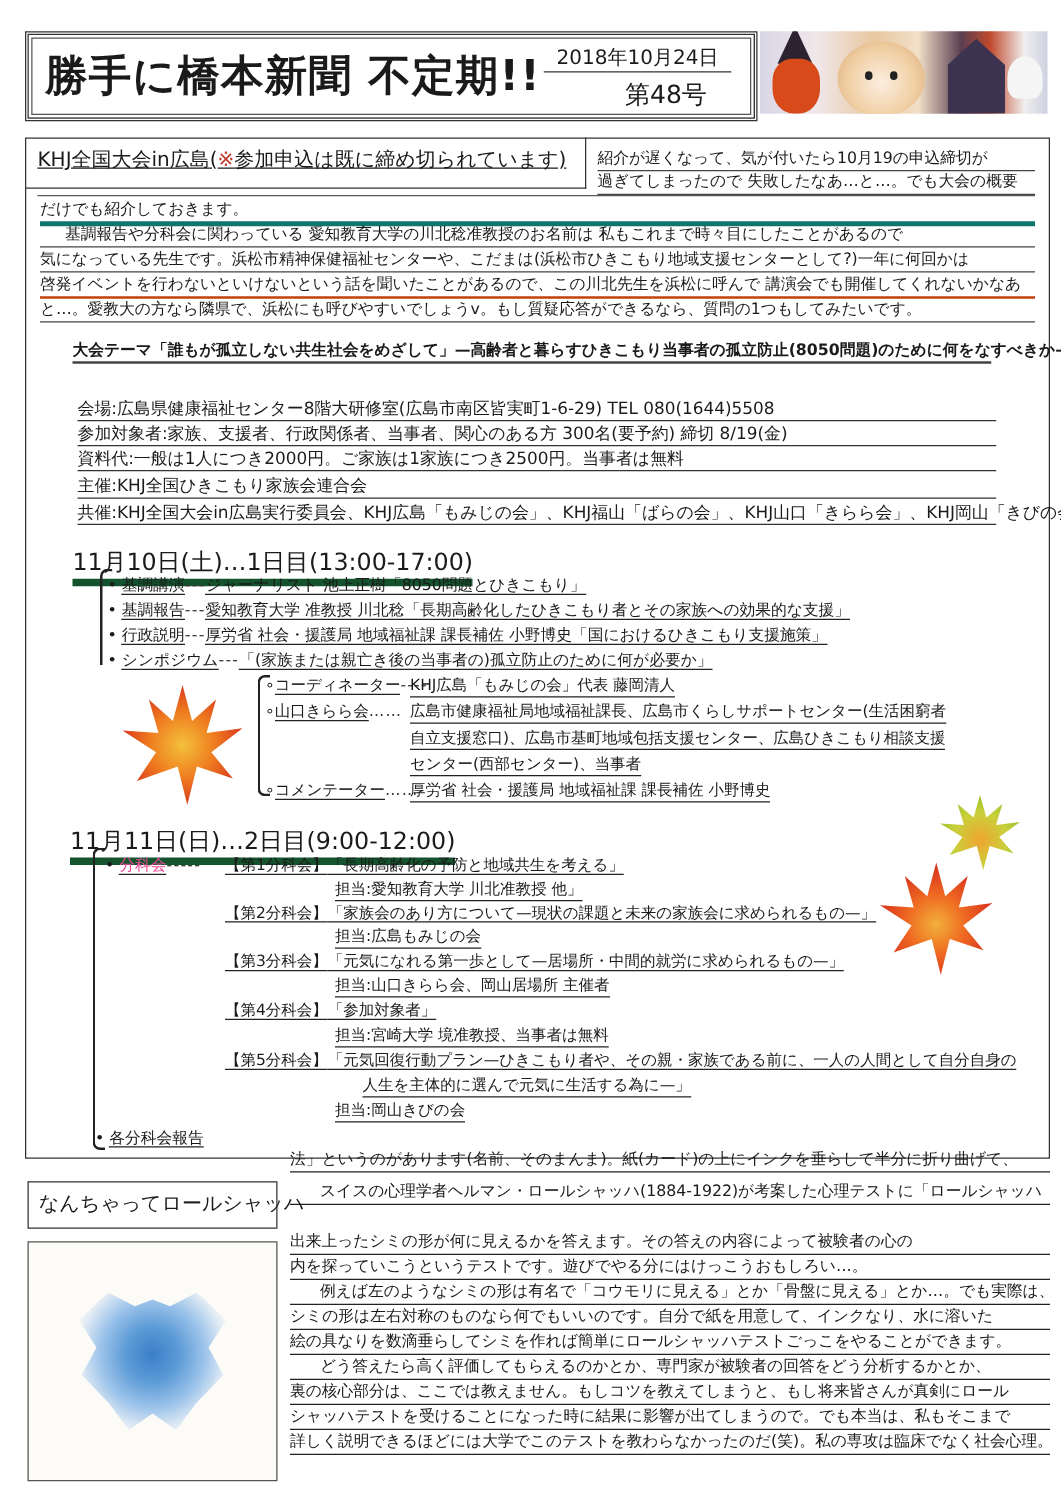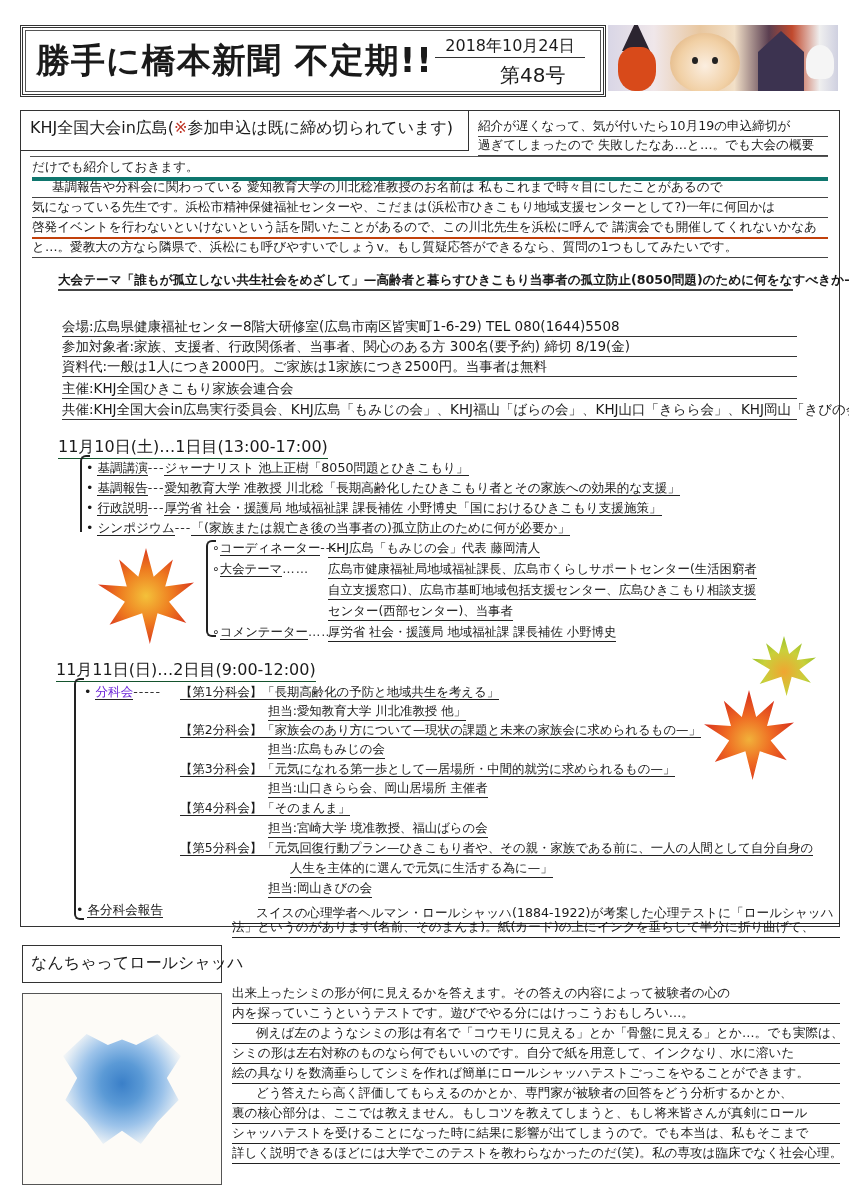--- a/index.html
+++ b/index.html
@@ -19,33 +19,33 @@
   .photo .pump1{left:10px;top:22px;width:38px;height:44px;border-radius:40% 40% 45% 45%;background:#d84a1a;}
   .photo .hat1{left:14px;top:-4px;width:0;height:0;border-left:14px solid transparent;border-right:14px solid transparent;border-bottom:30px solid #2b2430;}
   .photo .cat{left:62px;top:8px;width:70px;height:60px;border-radius:50%;background:radial-gradient(circle at 50% 55%,#fbeee0 0%,#f1d0a5 55%,#d8a773 100%);}
   .photo .eye{width:6px;height:7px;border-radius:50%;background:#222;}
   .photo .house{left:150px;top:6px;width:46px;height:60px;background:#3c3350;clip-path:polygon(50% 0,100% 35%,100% 100%,0 100%,0 35%);}
   .photo .ghost{left:198px;top:20px;width:28px;height:34px;border-radius:50% 50% 30% 30%;background:#f5f5f5;}
 
   
   .sec1{left:20px;top:110px;width:818px;height:815px;border:1.5px solid #333;}
   .sec1-titlebox{left:20px;top:110px;width:448px;height:40px;border:1.5px solid #333;border-top:none;border-left:none;}
-  .sec1-title{left:30px;top:118px;font-size:16px;}
+  .sec1-title{left:30px;top:118px;font-size:16px;text-decoration:underline;}
   .sec1-title .mark{color:#c0392b;}
   .intro{left:32px;font-size:12.6px;line-height:20px;}
   .rule{left:30px;width:798px;height:0;border-bottom:1px solid #555;}
   .theme{left:58px;top:272px;font-size:12.6px;width:735px;border-bottom:2px double #444;font-weight:bold;}
   .info{left:62px;font-size:13.5px;width:735px;border-bottom:1px solid #333;}
-  .day-head{font-size:16px;border-bottom:1px solid #14532d;}
+  .day-head{font-size:19px;border-bottom:6px solid #14532d;}
   .bracket{border-left:2px solid #222;border-top:2px solid #222;border-bottom:2px solid #222;border-radius:6px 0 0 6px;}
   .item{font-size:12.6px;}
   .item .lbl{border-bottom:1px solid #222;}
   .item .val{border-bottom:1px solid #222;}
   .dots{color:#333;letter-spacing:1px;}
-  .orange{color:#6d28d9;}
+  .orange{color:#ec4899;}
   .sub{font-size:12.4px;}
   .wsrow{font-size:12.4px;}
   
   .leaf{clip-path:polygon(50% 0%,58% 30%,78% 12%,70% 40%,100% 36%,74% 56%,92% 78%,62% 68%,54% 100%,46% 68%,12% 80%,28% 56%,0% 38%,30% 40%,22% 12%,42% 30%);}
   
   .rtitle{left:22px;top:945px;width:198px;height:36px;border:1.5px solid #333;font-size:16px;}
   .rimg{left:22px;top:993px;width:198px;height:190px;border:1px solid #555;background:#fdfbf7;overflow:hidden;}
   .ink{position:absolute;left:40px;top:40px;width:118px;height:110px;
        background:radial-gradient(ellipse at 50% 45%,#3a7fc8 0%,#5b9ad6 25%,#9cc3ea 50%,rgba(180,210,240,0.4) 70%,rgba(255,255,255,0) 80%);
        clip-path:polygon(50% 5%,62% 10%,80% 0%,100% 20%,88% 40%,98% 60%,80% 80%,66% 100%,50% 88%,34% 100%,20% 80%,2% 60%,12% 40%,0% 20%,20% 0%,38% 10%);}
@@ -96,58 +96,58 @@
 <div class="abs bracket" style="left:80px;top:455px;width:8px;height:75px;border-bottom:none;border-radius:6px 0 0 0"></div>
 
 <div class="abs hw item" style="left:86px;top:460px">• <span class="lbl">基調講演</span><span class="dots">---</span><span class="val">ジャーナリスト 池上正樹「8050問題とひきこもり」</span></div>
 <div class="abs hw item" style="left:86px;top:480px">• <span class="lbl">基調報告</span><span class="dots">---</span><span class="val">愛知教育大学 准教授 川北稔「長期高齢化したひきこもり者とその家族への効果的な支援」</span></div>
 <div class="abs hw item" style="left:86px;top:500px">• <span class="lbl">行政説明</span><span class="dots">---</span><span class="val">厚労省 社会・援護局 地域福祉課 課長補佐 小野博史「国におけるひきこもり支援施策」</span></div>
 <div class="abs hw item" style="left:86px;top:520px">• <span class="lbl">シンポジウム</span><span class="dots">---</span><span class="val">「(家族または親亡き後の当事者の)孤立防止のために何が必要か」</span></div>
 
 <div class="abs bracket" style="left:206px;top:540px;width:8px;height:93px"></div>
 <div class="abs hw sub" style="left:212px;top:540px">∘<span class="lbl ul">コーディネーター</span><span class="dots">----</span></div>
 <div class="abs hw sub ul" style="left:328px;top:540px">KHJ広島「もみじの会」代表 藤岡清人</div>
-<div class="abs hw sub" style="left:212px;top:561px">∘<span class="lbl ul">大会テーマ</span><span class="dots">……</span></div>
+<div class="abs hw sub" style="left:212px;top:561px">∘<span class="lbl ul">山口きらら会</span><span class="dots">……</span></div>
 <div class="abs hw sub ul" style="left:328px;top:561px">広島市健康福祉局地域福祉課長、広島市くらしサポートセンター(生活困窮者</div>
 <div class="abs hw sub ul" style="left:328px;top:582px">自立支援窓口)、広島市基町地域包括支援センター、広島ひきこもり相談支援</div>
 <div class="abs hw sub ul" style="left:328px;top:603px">センター(西部センター)、当事者</div>
 <div class="abs hw sub" style="left:212px;top:624px">∘<span class="lbl ul">コメンテーター</span><span class="dots">……</span></div>
 <div class="abs hw sub ul" style="left:328px;top:624px">厚労省 社会・援護局 地域福祉課 課長補佐 小野博史</div>
 
 <div class="abs leaf" style="left:98px;top:548px;width:96px;height:96px;background:radial-gradient(circle at 50% 50%,#f4c13a 0%,#ee7a1f 40%,#d8321e 75%);"></div>
 
 <div class="abs hw day-head" style="left:56px;top:660px">11月11日(日)…2日目(9:00-12:00)</div>
 <div class="abs bracket" style="left:74px;top:678px;width:8px;height:238px"></div>
 <div class="abs hw item" style="left:84px;top:684px">• <span class="lbl orange">分科会</span><span class="dots">-----</span></div>
 
 <div class="abs hw wsrow" style="left:180px;top:684px"><span class="ul">【第1分科会】</span><span class="ul">「長期高齢化の予防と地域共生を考える」</span></div>
 <div class="abs hw wsrow ul" style="left:268px;top:703px">担当:愛知教育大学 川北准教授 他」</div>
 <div class="abs hw wsrow" style="left:180px;top:722px"><span class="ul">【第2分科会】</span><span class="ul">「家族会のあり方について—現状の課題と未来の家族会に求められるもの—」</span></div>
 <div class="abs hw wsrow ul" style="left:268px;top:741px">担当:広島もみじの会</div>
 <div class="abs hw wsrow" style="left:180px;top:761px"><span class="ul">【第3分科会】</span><span class="ul">「元気になれる第一歩として—居場所・中間的就労に求められるもの—」</span></div>
 <div class="abs hw wsrow ul" style="left:268px;top:780px">担当:山口きらら会、岡山居場所 主催者</div>
-<div class="abs hw wsrow" style="left:180px;top:800px"><span class="ul">【第4分科会】</span><span class="ul">「そのまんま」</span></div>
-<div class="abs hw wsrow ul" style="left:268px;top:820px">担当:宮崎大学 境准教授、福山ばらの会</div>
+<div class="abs hw wsrow" style="left:180px;top:800px"><span class="ul">【第4分科会】</span><span class="ul">「参加対象者」</span></div>
+<div class="abs hw wsrow ul" style="left:268px;top:820px">担当:宮崎大学 境准教授、当事者は無料</div>
 <div class="abs hw wsrow" style="left:180px;top:840px"><span class="ul">【第5分科会】</span><span class="ul">「元気回復行動プラン—ひきこもり者や、その親・家族である前に、一人の人間として自分自身の</span></div>
 <div class="abs hw wsrow ul" style="left:290px;top:860px">人生を主体的に選んで元気に生活する為に—」</div>
 <div class="abs hw wsrow ul" style="left:268px;top:880px">担当:岡山きびの会</div>
 
 <div class="abs hw item" style="left:76px;top:902px">• <span class="lbl">各分科会報告</span></div>
 
 <div class="abs leaf" style="left:752px;top:636px;width:64px;height:60px;background:radial-gradient(circle at 50% 60%,#f0a531 0%,#c9d03b 45%,#8fbf2a 80%);"></div>
 <div class="abs leaf" style="left:704px;top:690px;width:90px;height:90px;background:radial-gradient(circle at 50% 55%,#f1b13a 0%,#ef6a22 35%,#d8321e 70%);"></div>
 
 <div class="abs rtitle">
   <div class="hw" style="padding:7px 0 0 8px">なんちゃってロールシャッハ</div>
 </div>
 <div class="abs rimg">
   <div class="ink"></div>
 </div>
 
-<div class="abs hw rtext ul" style="top:903px;text-indent:24px">スイスの心理学者ヘルマン・ロールシャッハ(1884-1922)が考案した心理テストに「ロールシャッハ</div>
+<div class="abs hw rtext ul" style="top:943px;text-indent:24px">スイスの心理学者ヘルマン・ロールシャッハ(1884-1922)が考案した心理テストに「ロールシャッハ</div>
 <div class="abs hw rtext ul" style="top:917px">法」というのがあります(名前、そのまんま)。紙(カード)の上にインクを垂らして半分に折り曲げて、</div>
 <div class="abs hw rtext ul" style="top:983px">出来上ったシミの形が何に見えるかを答えます。その答えの内容によって被験者の心の</div>
 <div class="abs hw rtext ul" style="top:1003px">内を探っていこうというテストです。遊びでやる分にはけっこうおもしろい…。</div>
 <div class="abs hw rtext ul" style="top:1023px;text-indent:24px">例えば左のようなシミの形は有名で「コウモリに見える」とか「骨盤に見える」とか…。でも実際は、</div>
 <div class="abs hw rtext ul" style="top:1043px">シミの形は左右対称のものなら何でもいいのです。自分で紙を用意して、インクなり、水に溶いた</div>
 <div class="abs hw rtext ul" style="top:1063px">絵の具なりを数滴垂らしてシミを作れば簡単にロールシャッハテストごっこをやることができます。</div>
 <div class="abs hw rtext ul" style="top:1083px;text-indent:24px">どう答えたら高く評価してもらえるのかとか、専門家が被験者の回答をどう分析するかとか、</div>
 <div class="abs hw rtext ul" style="top:1103px">裏の核心部分は、ここでは教えません。もしコツを教えてしまうと、もし将来皆さんが真剣にロール</div>
 <div class="abs hw rtext ul" style="top:1123px">シャッハテストを受けることになった時に結果に影響が出てしまうので。でも本当は、私もそこまで</div>
 <div class="abs hw rtext ul" style="top:1143px">詳しく説明できるほどには大学でこのテストを教わらなかったのだ(笑)。私の専攻は臨床でなく社会心理。</div>

